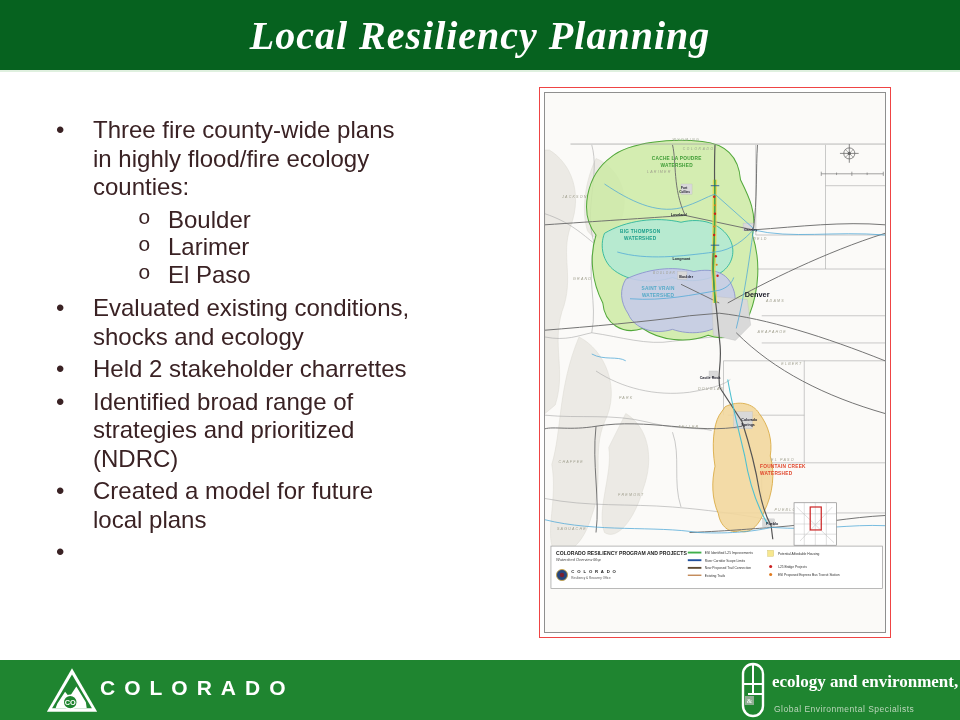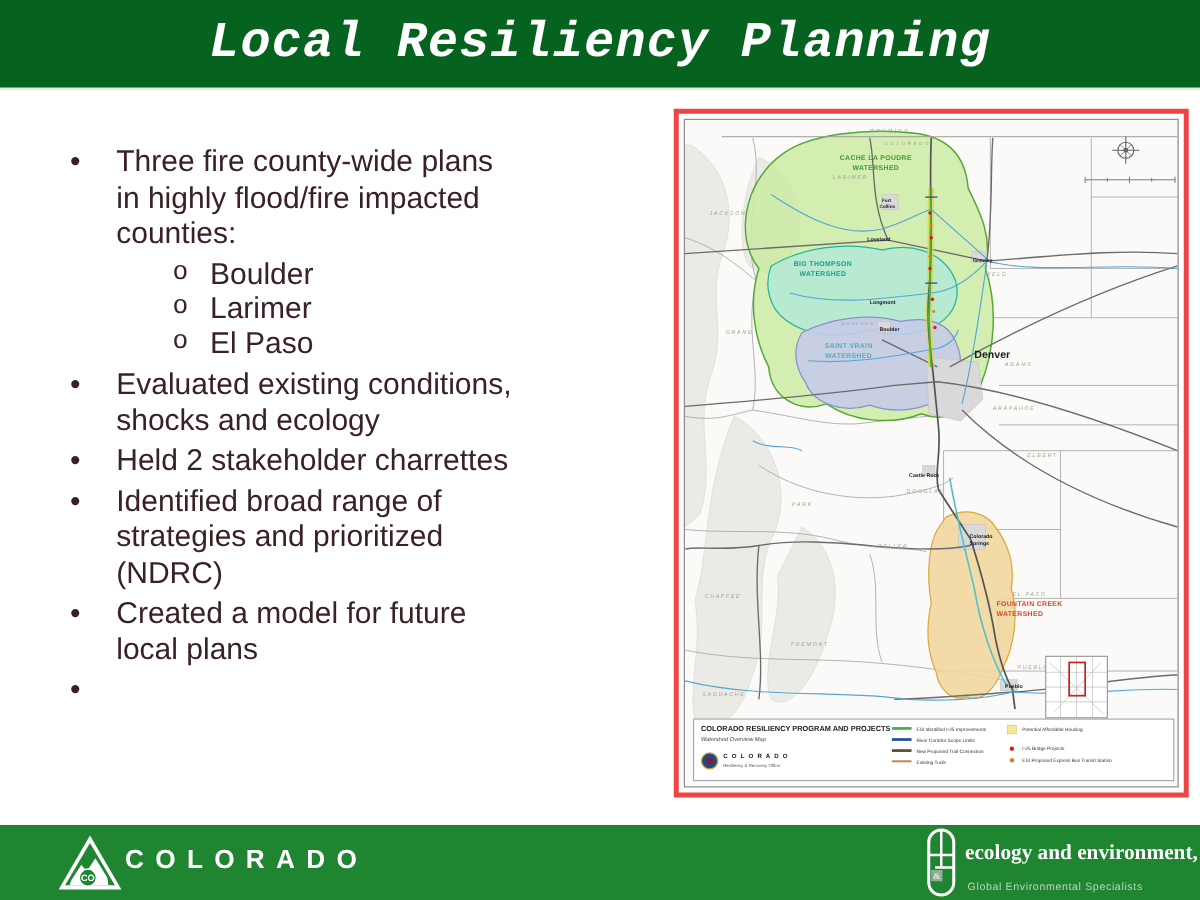--- a/index.html
+++ b/index.html
@@ -1,32 +1,32 @@
 <!DOCTYPE html>
 <html><head>
 <meta charset="utf-8">
 <style>
   html,body{margin:0;padding:0;background:#777;}
   .slide{position:relative;width:960px;height:720px;background:#ffffff;overflow:hidden;
          font-family:"Liberation Sans",sans-serif;}
   
   .header{position:absolute;left:0;top:0;width:960px;height:70px;background:#06621f;
           border-bottom:2px solid #dff0df;display:flex;align-items:center;justify-content:center;}
-  .header h1{margin:0;color:#ffffff;font-family:Liberation Mono, monospace;
+  .header h1{margin:0;color:#ffffff;font-family:Liberation Serif, serif;
              font-style:italic;font-weight:600;font-size:40px;letter-spacing:1px;}
   
   .bullets{position:absolute;left:36px;top:116px;width:480px;color:#3a2224;font-size:24px;}
   .b-item{position:relative;padding-left:57px;line-height:28.5px;margin-bottom:4px;}
   .b-item .marker{position:absolute;left:20px;top:0;}
   .sub-list{margin:0;}
   .sub-item{position:relative;padding-left:132px;line-height:27.5px;}
   .sub-item .marker{position:absolute;left:102px;top:-1px;font-family:"Liberation Mono",monospace;font-size:21px;}
   
-  .map-frame{position:absolute;left:539px;top:87px;width:412px;height:551px;background:#ffffff;
-             border:4px solid #ef4444;box-sizing:border-box;padding:4px;}
+  .map-frame{position:absolute;left:539px;top:87px;width:352px;height:551px;background:#ffffff;
+             border:1px solid #ef4444;box-sizing:border-box;padding:4px;}
   .map-inner{width:100%;height:100%;border:1px solid #8f8f8f;box-sizing:border-box;background:#fbfaf8;}
   svg text{font-family:"Liberation Sans",sans-serif;}
   .county-lbl{fill:#a09f8e;font-style:italic;font-size:4.3px;letter-spacing:1.4px;}
   .city-lbl{fill:#1a1a28;font-weight:bold;font-size:4.3px;}
   .ws-lbl{font-weight:bold;font-size:5.6px;letter-spacing:.3px;text-anchor:middle;}
   .state-lbl{fill:#9aa08e;font-style:italic;font-size:3.8px;letter-spacing:2px;}
   .leg-lbl{fill:#333333;font-size:3.9px;}
   
   .footer{position:absolute;left:0;top:660px;width:960px;height:60px;background:#1f8530;}
   .co-logo{position:absolute;left:46px;top:6px;}
@@ -44,21 +44,21 @@
 
   <div class="header">
     <h1>Local Resiliency Planning</h1>
   </div>
 
   <div class="bullets">
 
     <div class="b-item">
       <span class="marker">•</span>
       <div>Three fire county-wide plans</div>
-      <div>in highly flood/fire impacted</div>
+      <div>in highly flood/fire ecology</div>
       <div>counties:</div>
     </div>
     <div class="sub-list">
       <div class="sub-item">
         <span class="marker">o</span>
         <span>Boulder</span>
       </div>
       <div class="sub-item">
         <span class="marker">o</span>
         <span>Larimer</span>

